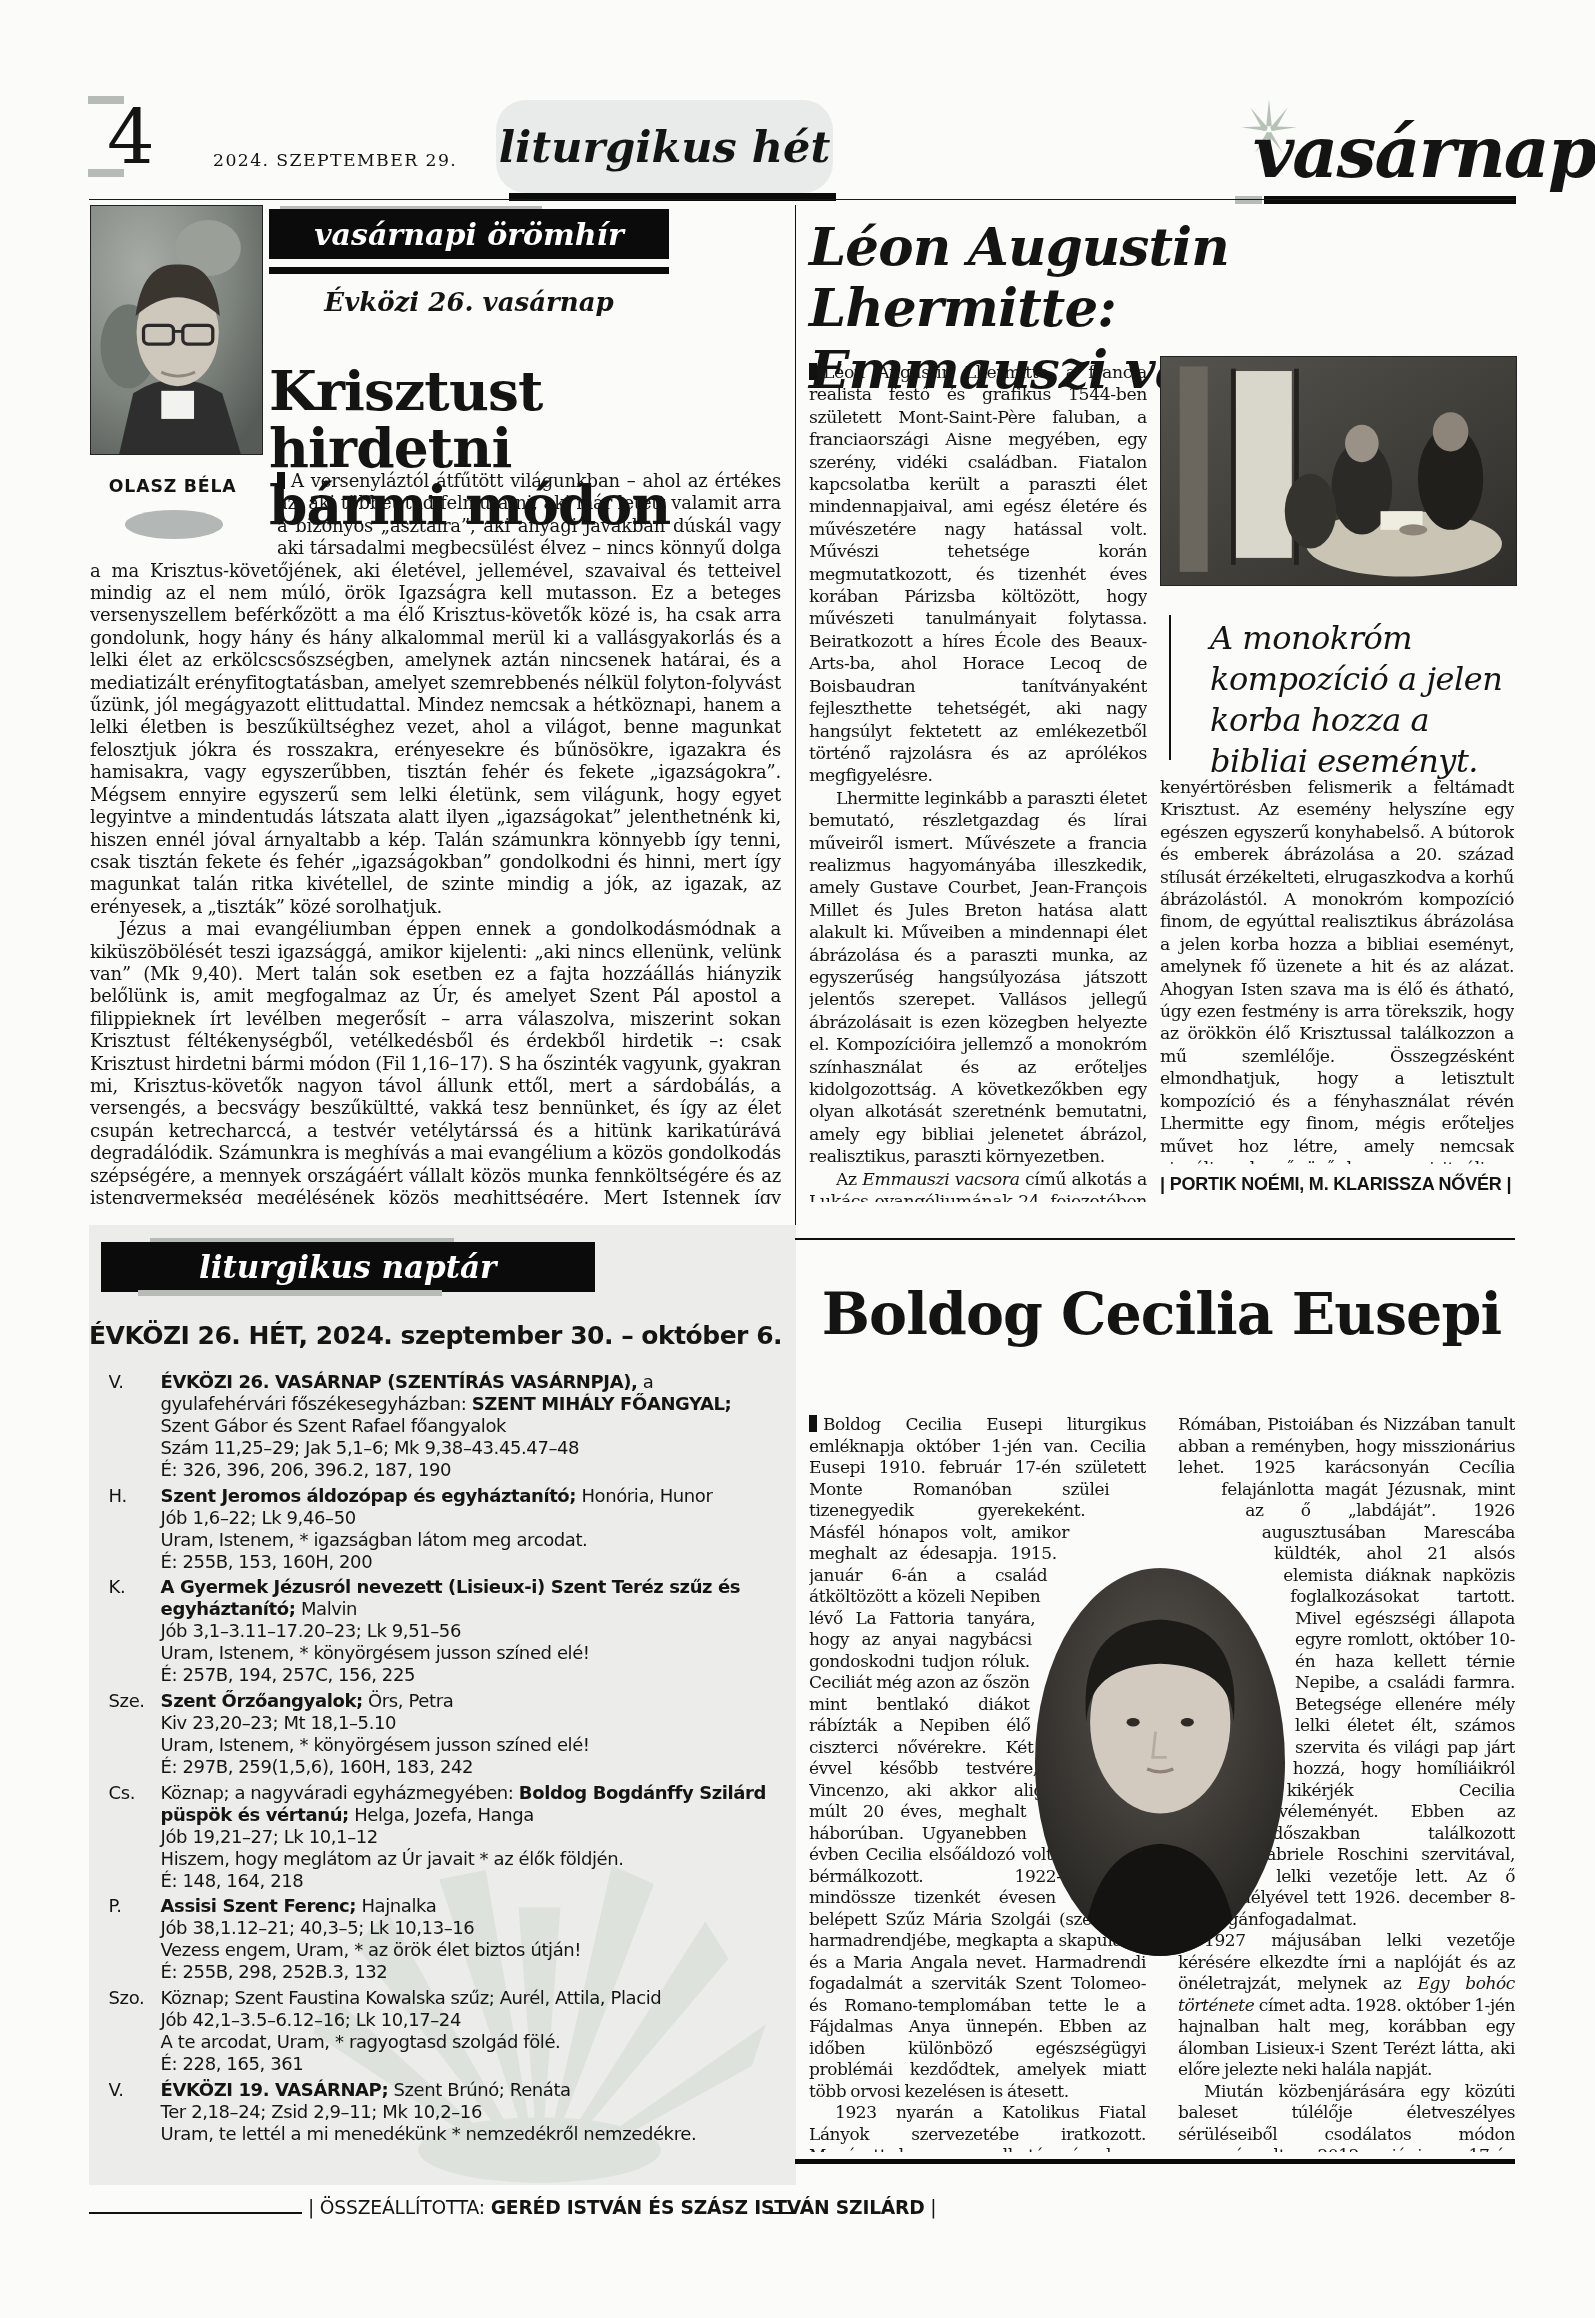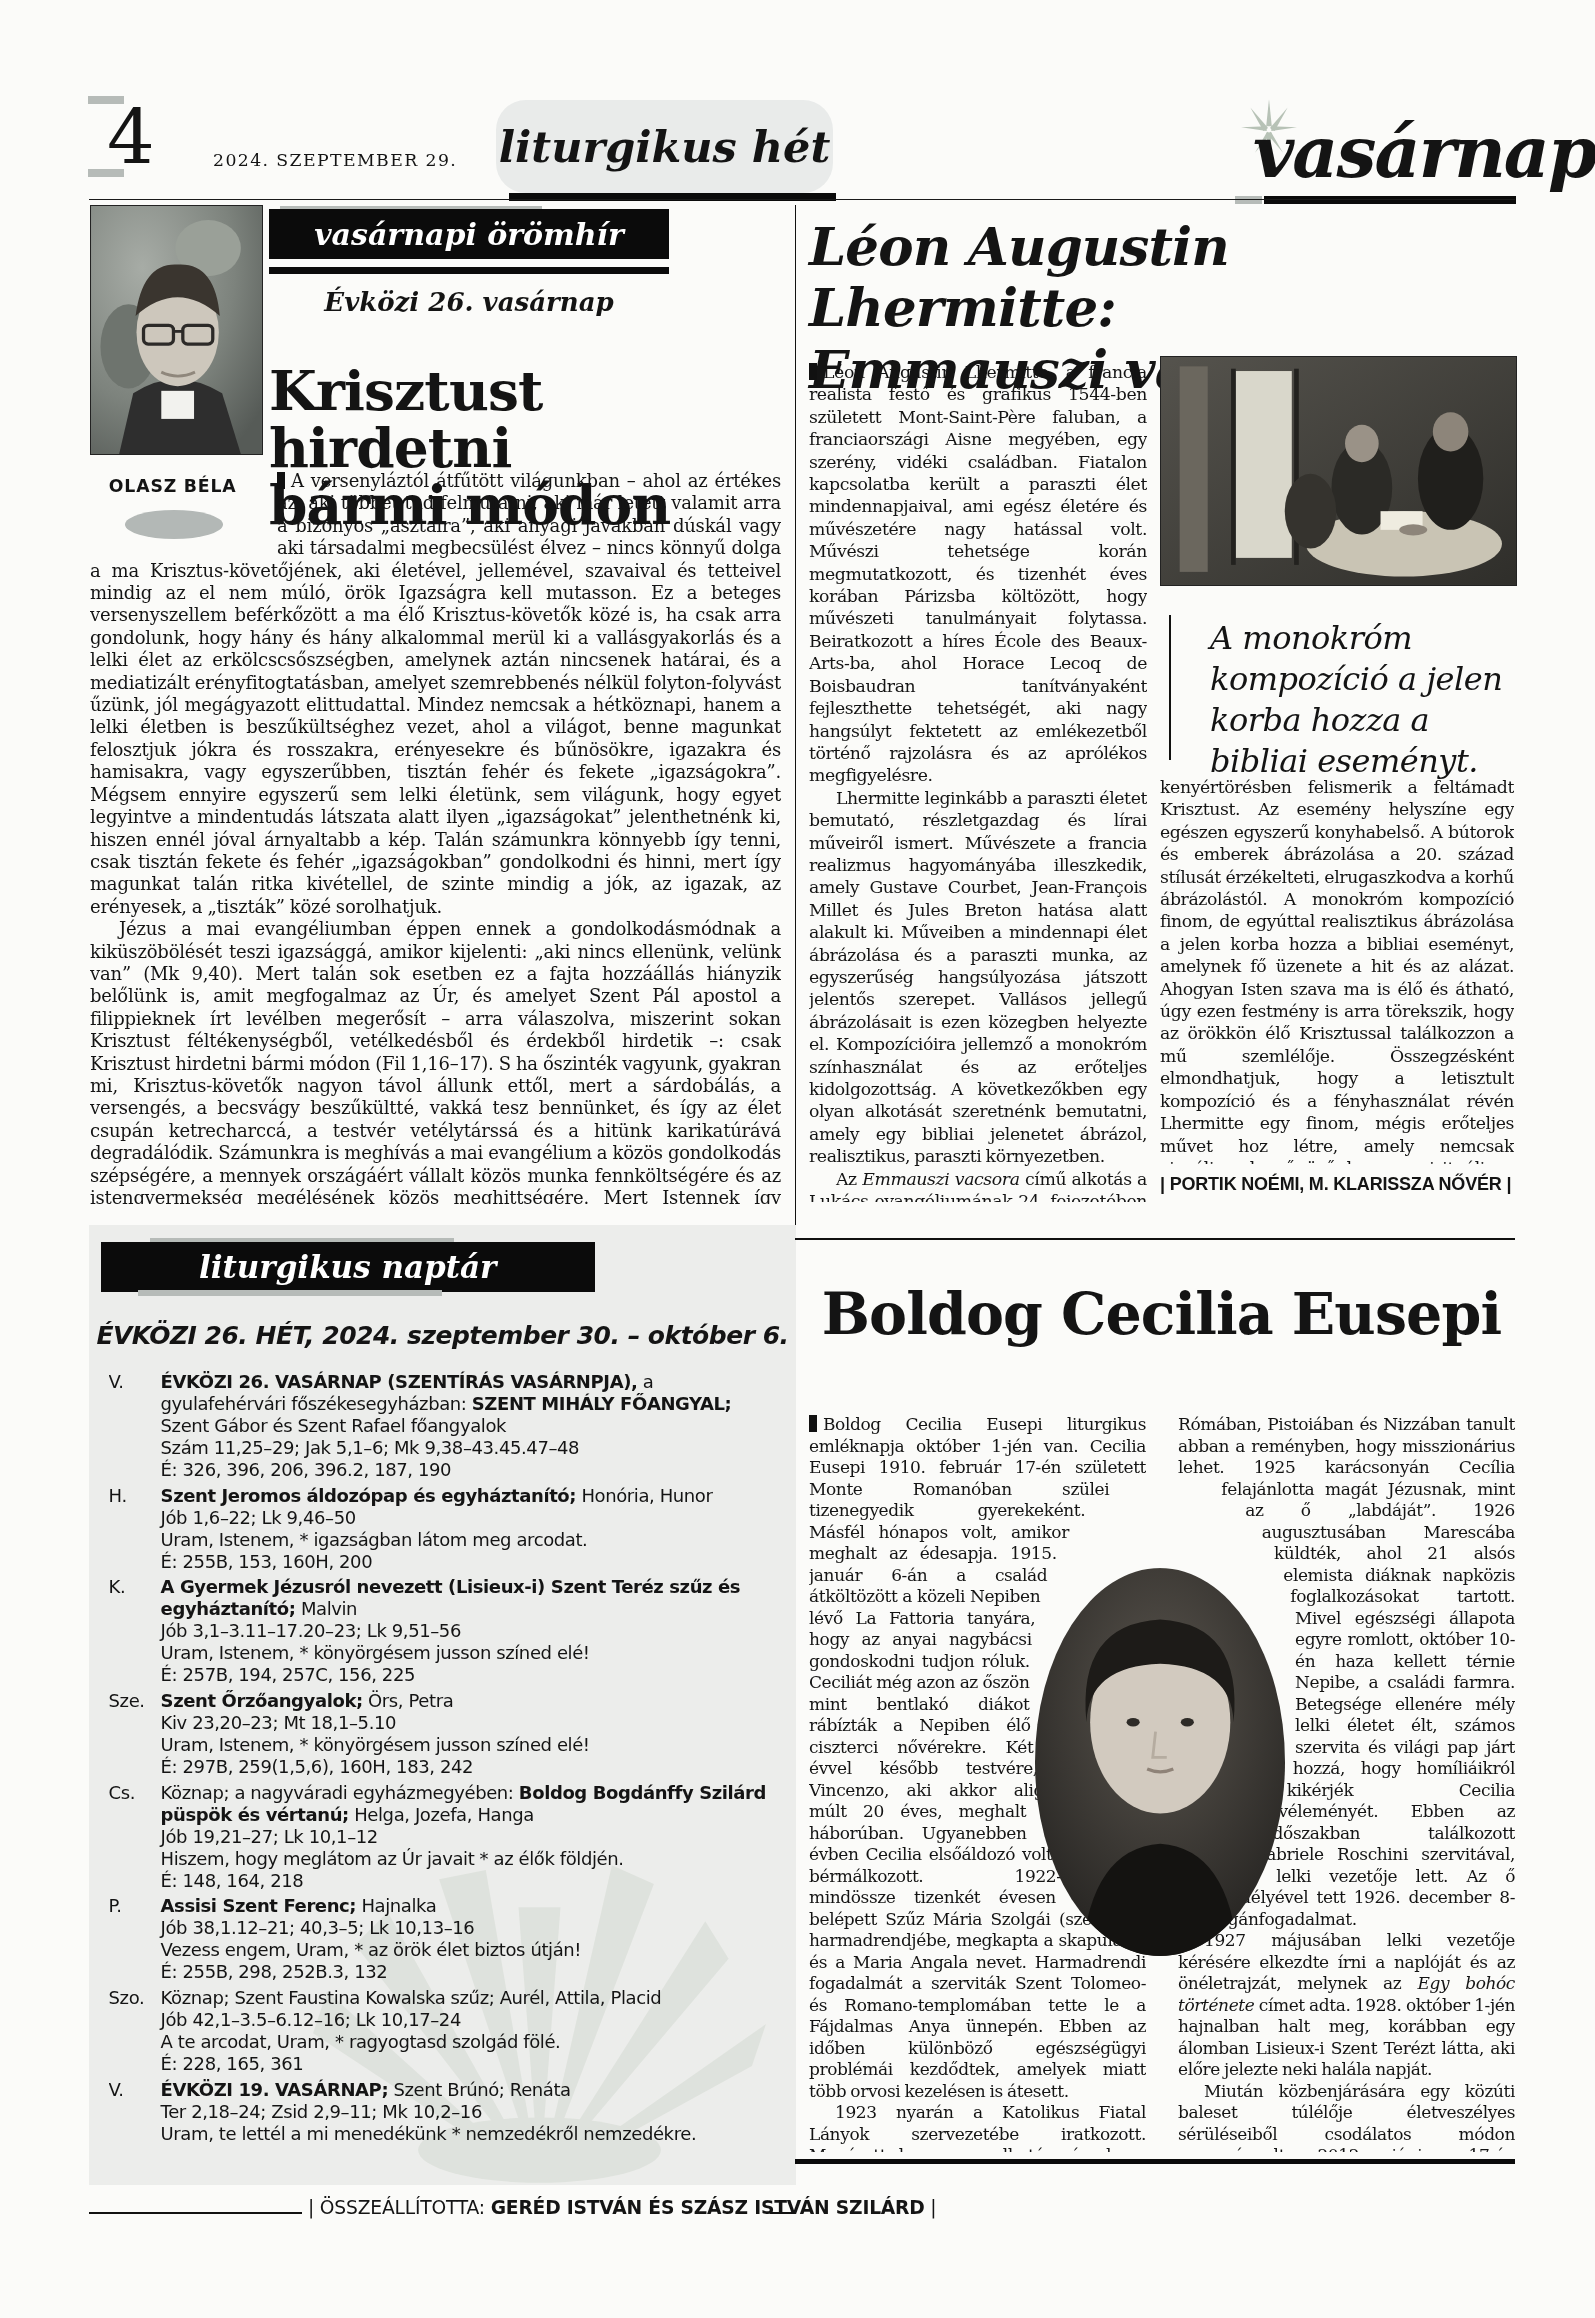--- a/index.html
+++ b/index.html
@@ -37,21 +37,21 @@
   .author-oval{width:98px;height:29px;background:#b3b8b6;border-radius:50%;margin:13px 0 0 35px;}
   .body-copy{font-size:18px;line-height:22.4px;text-align:justify;letter-spacing:-0.2px;word-spacing:-0.5px;}
   .body-copy p{margin:0;}
   .body-copy p + p{text-indent:29px;}
   .lead-marker{display:inline-block;width:7.5px;height:17px;background:#111;margin-right:6.5px;vertical-align:-1.9px;}
 
   
   .cal-panel{background:#ecedeb;}
   .cal-header-box{background:#0b0b0b;display:flex;align-items:center;justify-content:center;}
   .cal-header-box span{color:#fff;font-style:italic;font-weight:700;font-size:31px;}
-  .cal-subhead{font-family:"DejaVu Sans", sans-serif;font-weight:700;font-style:italic;font-size:25px;text-align:center;letter-spacing:-0.5px;}
+  .cal-subhead{font-family:"DejaVu Sans", sans-serif;font-weight:700;font-size:25px;text-align:left;letter-spacing:-0.5px;}
   .cal-list{font-family:"DejaVu Sans", sans-serif;font-size:18px;line-height:22px;letter-spacing:-0.4px;position:relative;z-index:1;}
   .cal-row{display:flex;margin-bottom:3.7px;}
   .cal-day{width:52px;flex:0 0 52px;}
   .cal-content{flex:1;}
   .watermark{opacity:0.55;}
 
   
   .lh-title{font-style:italic;font-weight:700;font-size:53px;line-height:1.16;letter-spacing:-0.9px;}
   .col-copy{font-size:17.3px;line-height:22.4px;text-align:justify;letter-spacing:-0.4px;word-spacing:-0.9px;}
   .col-copy p{margin:0;}

